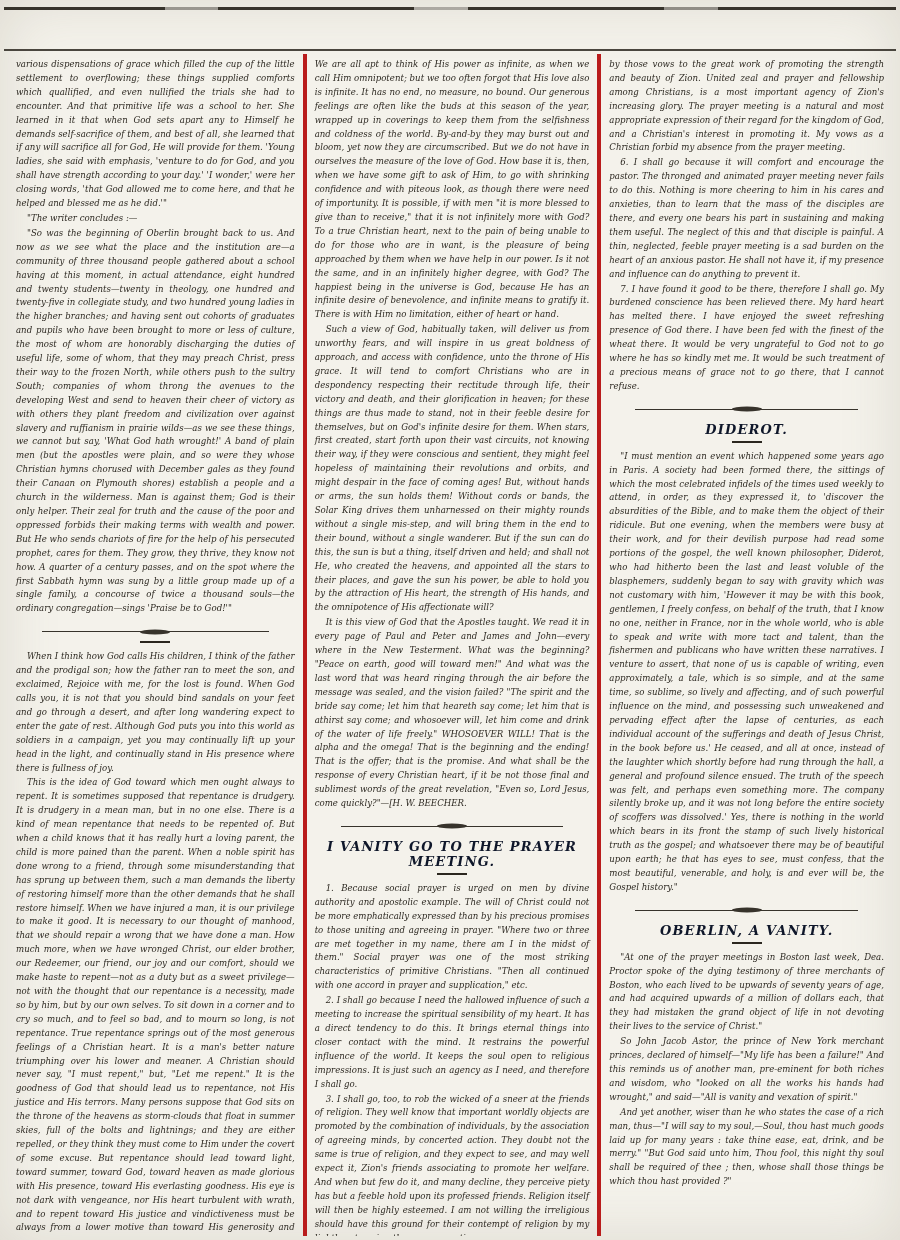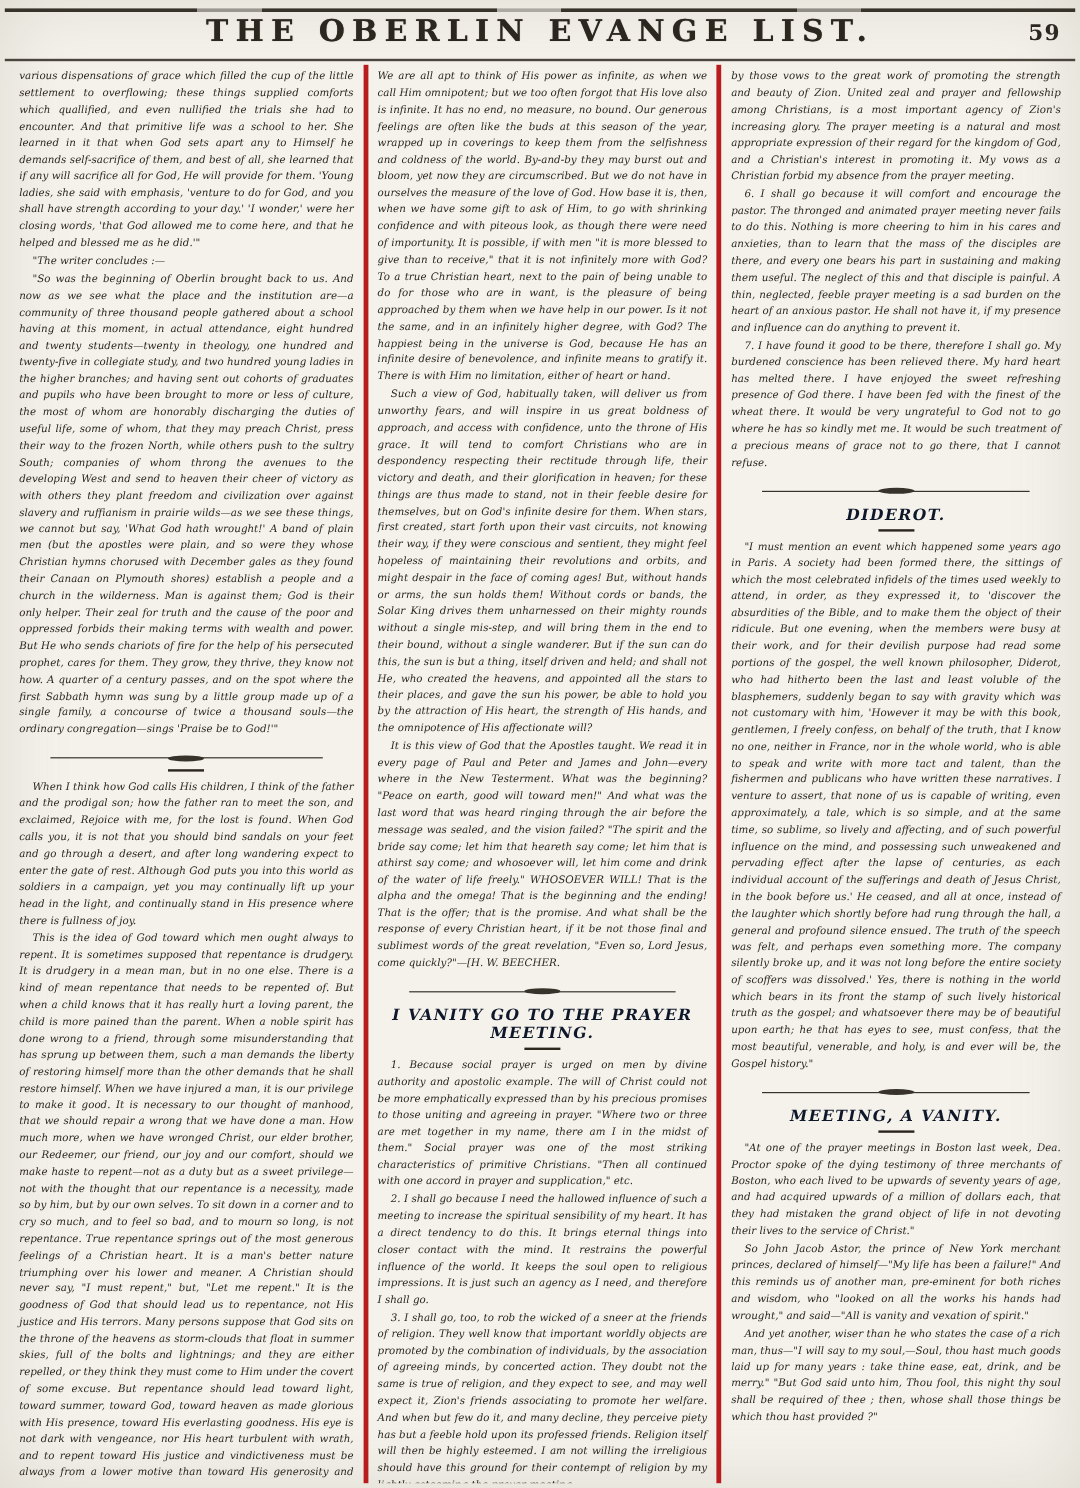--- a/index.html
+++ b/index.html
@@ -29,24 +29,20 @@
           background:#37332b; border-radius:50%; }
 
   .heading { font-size:13px; font-weight:700; text-align:center; letter-spacing:1.2px; margin:8px 0 4px 0; color:#0f172a; }
   .head-rule { width:30px; border-top:2px solid #2b271f; margin:0 auto 7px auto; }
 </style>
 </head>
 <body>
 
 <div class="page">
   <div class="top-rule"></div>
-  <div class="masthead-row">
-    <div class="masthead">THE OBERLIN EVANGE LIST.</div>
-    <div class="page-number">59</div>
-  </div>
   <div class="header-rule"></div>
 
   <div class="body-cols">
 
     <div class="column">
       <p class="para no-indent">various dispensations of grace which filled the cup of the little settlement to overflowing; these things supplied comforts which quallified, and even nullified the trials she had to encounter. And that primitive life was a school to her. She learned in it that when God sets apart any to Himself he demands self-sacrifice of them, and best of all, she learned that if any will sacrifice all for God, He will provide for them. 'Young ladies, she said with emphasis, 'venture to do for God, and you shall have strength according to your day.' 'I wonder,' were her closing words, 'that God allowed me to come here, and that he helped and blessed me as he did.'"</p>
       <p class="para">"The writer concludes :—</p>
       <p class="para">"So was the beginning of Oberlin brought back to us. And now as we see what the place and the institution are—a community of three thousand people gathered about a school having at this moment, in actual attendance, eight hundred and twenty students—twenty in theology, one hundred and twenty-five in collegiate study, and two hundred young ladies in the higher branches; and having sent out cohorts of graduates and pupils who have been brought to more or less of culture, the most of whom are honorably discharging the duties of useful life, some of whom, that they may preach Christ, press their way to the frozen North, while others push to the sultry South; companies of whom throng the avenues to the developing West and send to heaven their cheer of victory as with others they plant freedom and civilization over against slavery and ruffianism in prairie wilds—as we see these things, we cannot but say, 'What God hath wrought!' A band of plain men (but the apostles were plain, and so were they whose Christian hymns chorused with December gales as they found their Canaan on Plymouth shores) establish a people and a church in the wilderness. Man is against them; God is their only helper. Their zeal for truth and the cause of the poor and oppressed forbids their making terms with wealth and power. But He who sends chariots of fire for the help of his persecuted prophet, cares for them. They grow, they thrive, they know not how. A quarter of a century passes, and on the spot where the first Sabbath hymn was sung by a little group made up of a single family, a concourse of twice a thousand souls—the ordinary congregation—sings 'Praise be to God!'"</p>
       <div class="divider">
           <span class="diamond"></span>
@@ -79,21 +75,21 @@
       <p class="para">7. I have found it good to be there, therefore I shall go. My burdened conscience has been relieved there. My hard heart has melted there. I have enjoyed the sweet refreshing presence of God there. I have been fed with the finest of the wheat there. It would be very ungrateful to God not to go where he has so kindly met me. It would be such treatment of a precious means of grace not to go there, that I cannot refuse.</p>
       <div class="divider">
           <span class="diamond"></span>
         </div>
       <h2 class="heading">DIDEROT.</h2>
       <div class="head-rule"></div>
       <p class="para">"I must mention an event which happened some years ago in Paris. A society had been formed there, the sittings of which the most celebrated infidels of the times used weekly to attend, in order, as they expressed it, to 'discover the absurdities of the Bible, and to make them the object of their ridicule. But one evening, when the members were busy at their work, and for their devilish purpose had read some portions of the gospel, the well known philosopher, Diderot, who had hitherto been the last and least voluble of the blasphemers, suddenly began to say with gravity which was not customary with him, 'However it may be with this book, gentlemen, I freely confess, on behalf of the truth, that I know no one, neither in France, nor in the whole world, who is able to speak and write with more tact and talent, than the fishermen and publicans who have written these narratives. I venture to assert, that none of us is capable of writing, even approximately, a tale, which is so simple, and at the same time, so sublime, so lively and affecting, and of such powerful influence on the mind, and possessing such unweakened and pervading effect after the lapse of centuries, as each individual account of the sufferings and death of Jesus Christ, in the book before us.' He ceased, and all at once, instead of the laughter which shortly before had rung through the hall, a general and profound silence ensued. The truth of the speech was felt, and perhaps even something more. The company silently broke up, and it was not long before the entire society of scoffers was dissolved.' Yes, there is nothing in the world which bears in its front the stamp of such lively historical truth as the gospel; and whatsoever there may be of beautiful upon earth; he that has eyes to see, must confess, that the most beautiful, venerable, and holy, is and ever will be, the Gospel history."</p>
       <div class="divider">
           <span class="diamond"></span>
         </div>
-      <h2 class="heading">MEETING, A VANITY.</h2>
+      <h2 class="heading">OBERLIN, A VANITY.</h2>
       <div class="head-rule"></div>
       <p class="para">"At one of the prayer meetings in Boston last week, Dea. Proctor spoke of the dying testimony of three merchants of Boston, who each lived to be upwards of seventy years of age, and had acquired upwards of a million of dollars each, that they had mistaken the grand object of life in not devoting their lives to the service of Christ."</p>
       <p class="para">So John Jacob Astor, the prince of New York merchant princes, declared of himself—"My life has been a failure!" And this reminds us of another man, pre-eminent for both riches and wisdom, who "looked on all the works his hands had wrought," and said—"All is vanity and vexation of spirit."</p>
       <p class="para">And yet another, wiser than he who states the case of a rich man, thus—"I will say to my soul,—Soul, thou hast much goods laid up for many years : take thine ease, eat, drink, and be merry." "But God said unto him, Thou fool, this night thy soul shall be required of thee ; then, whose shall those things be which thou hast provided ?"</p>
     </div>
 
   </div>
 </div>
 
 </body></html>

